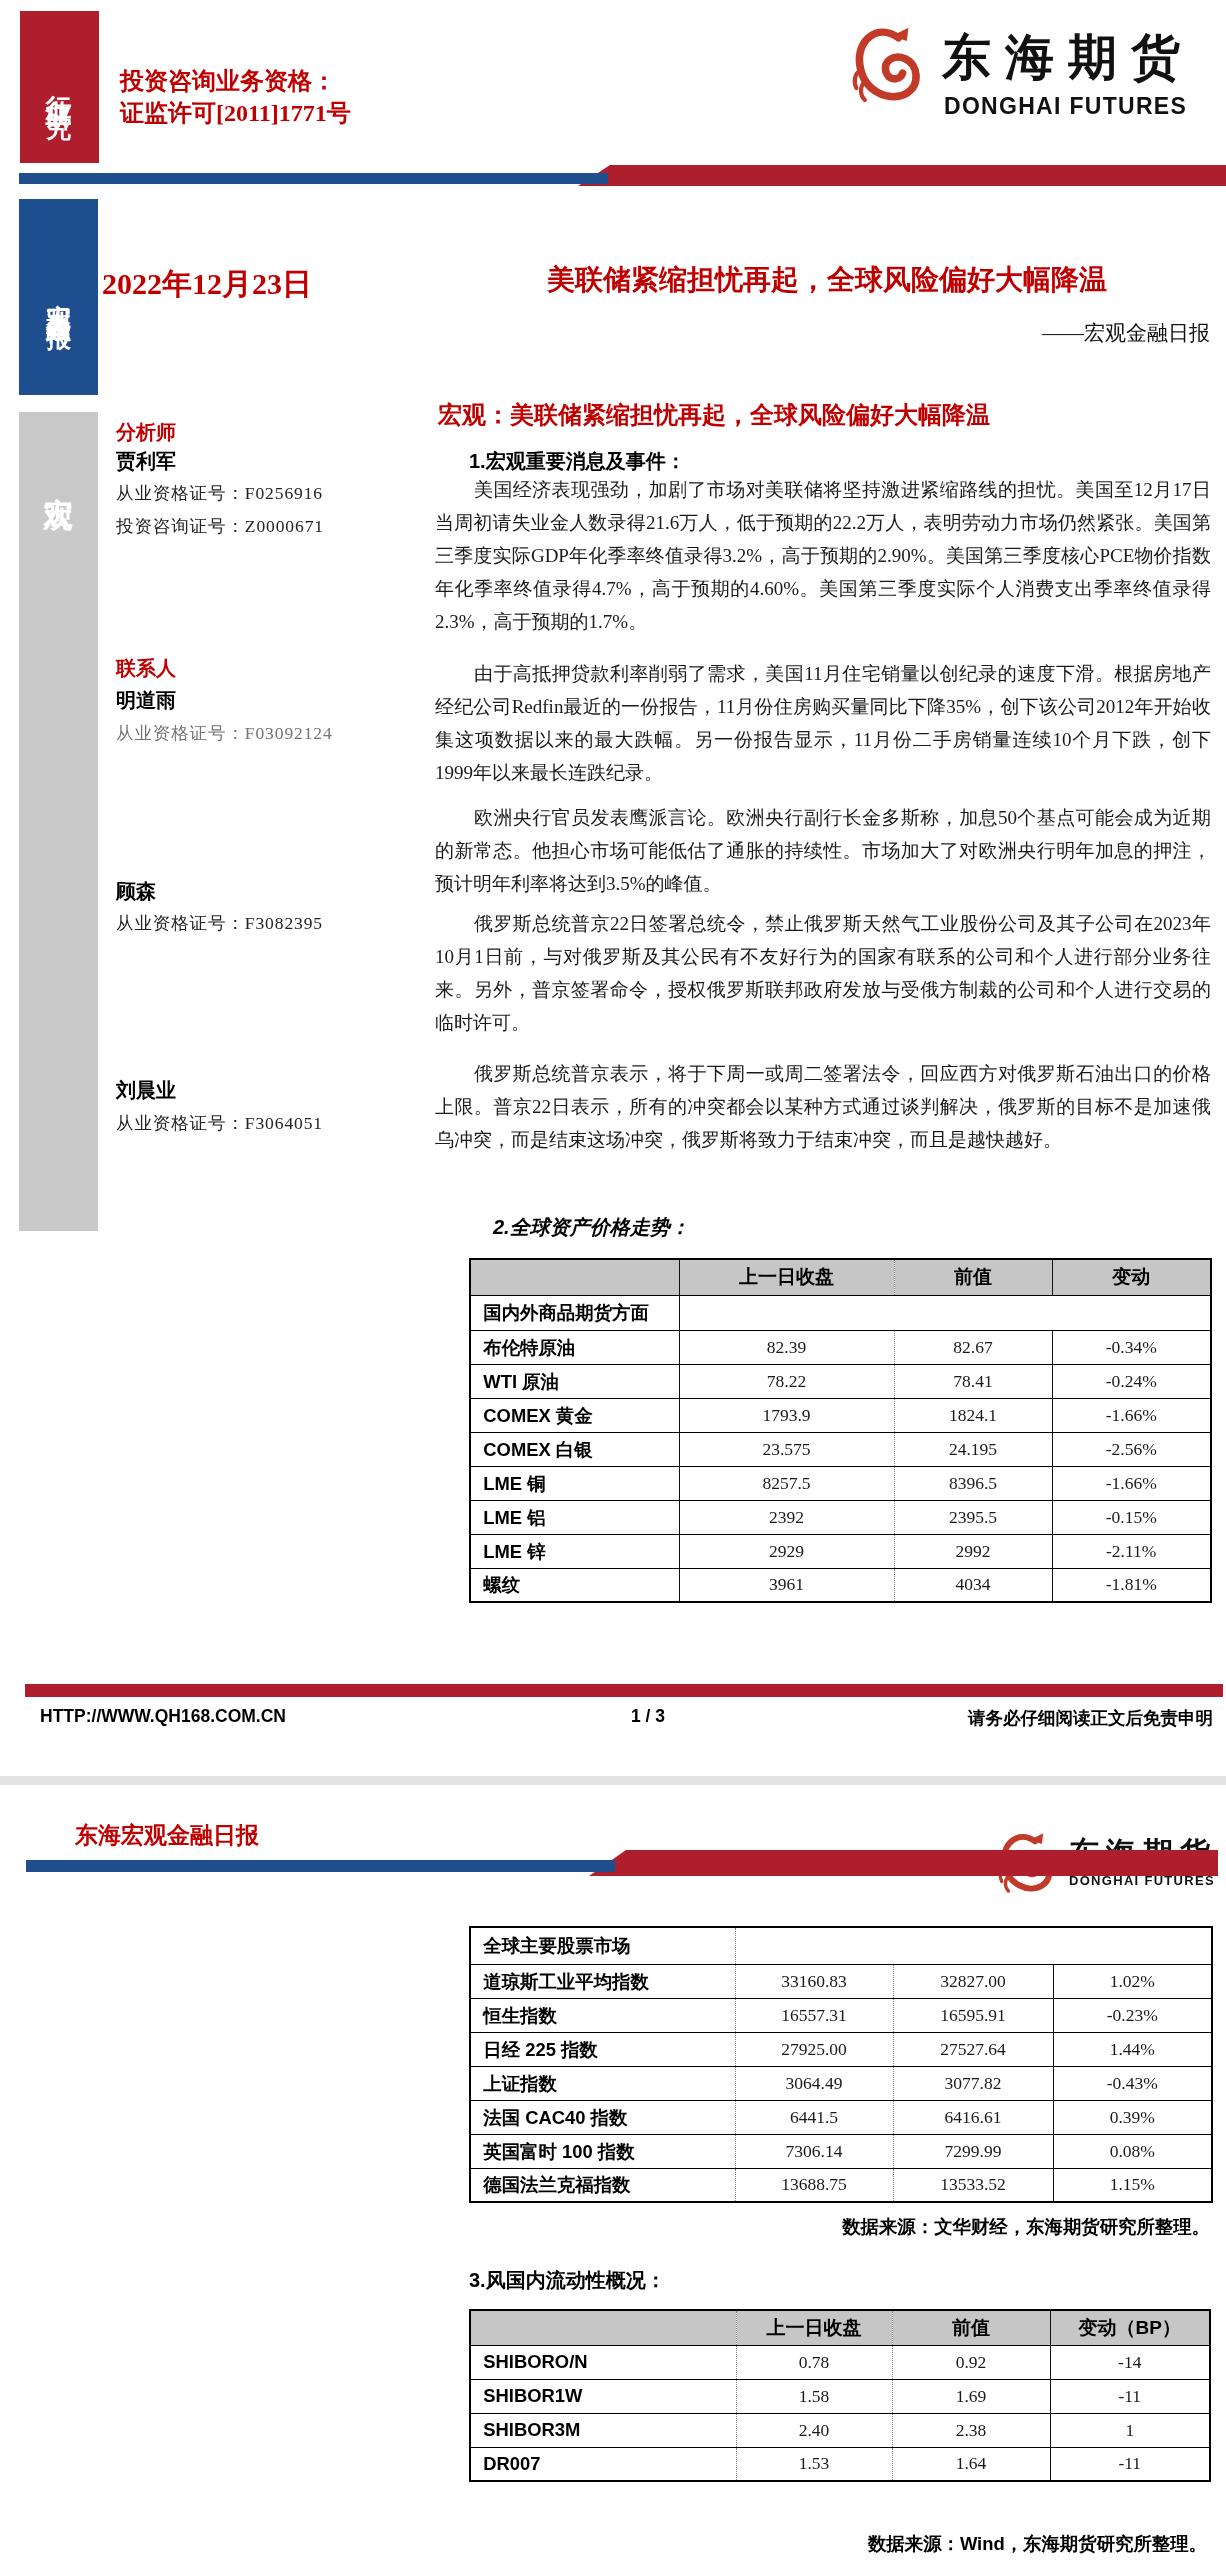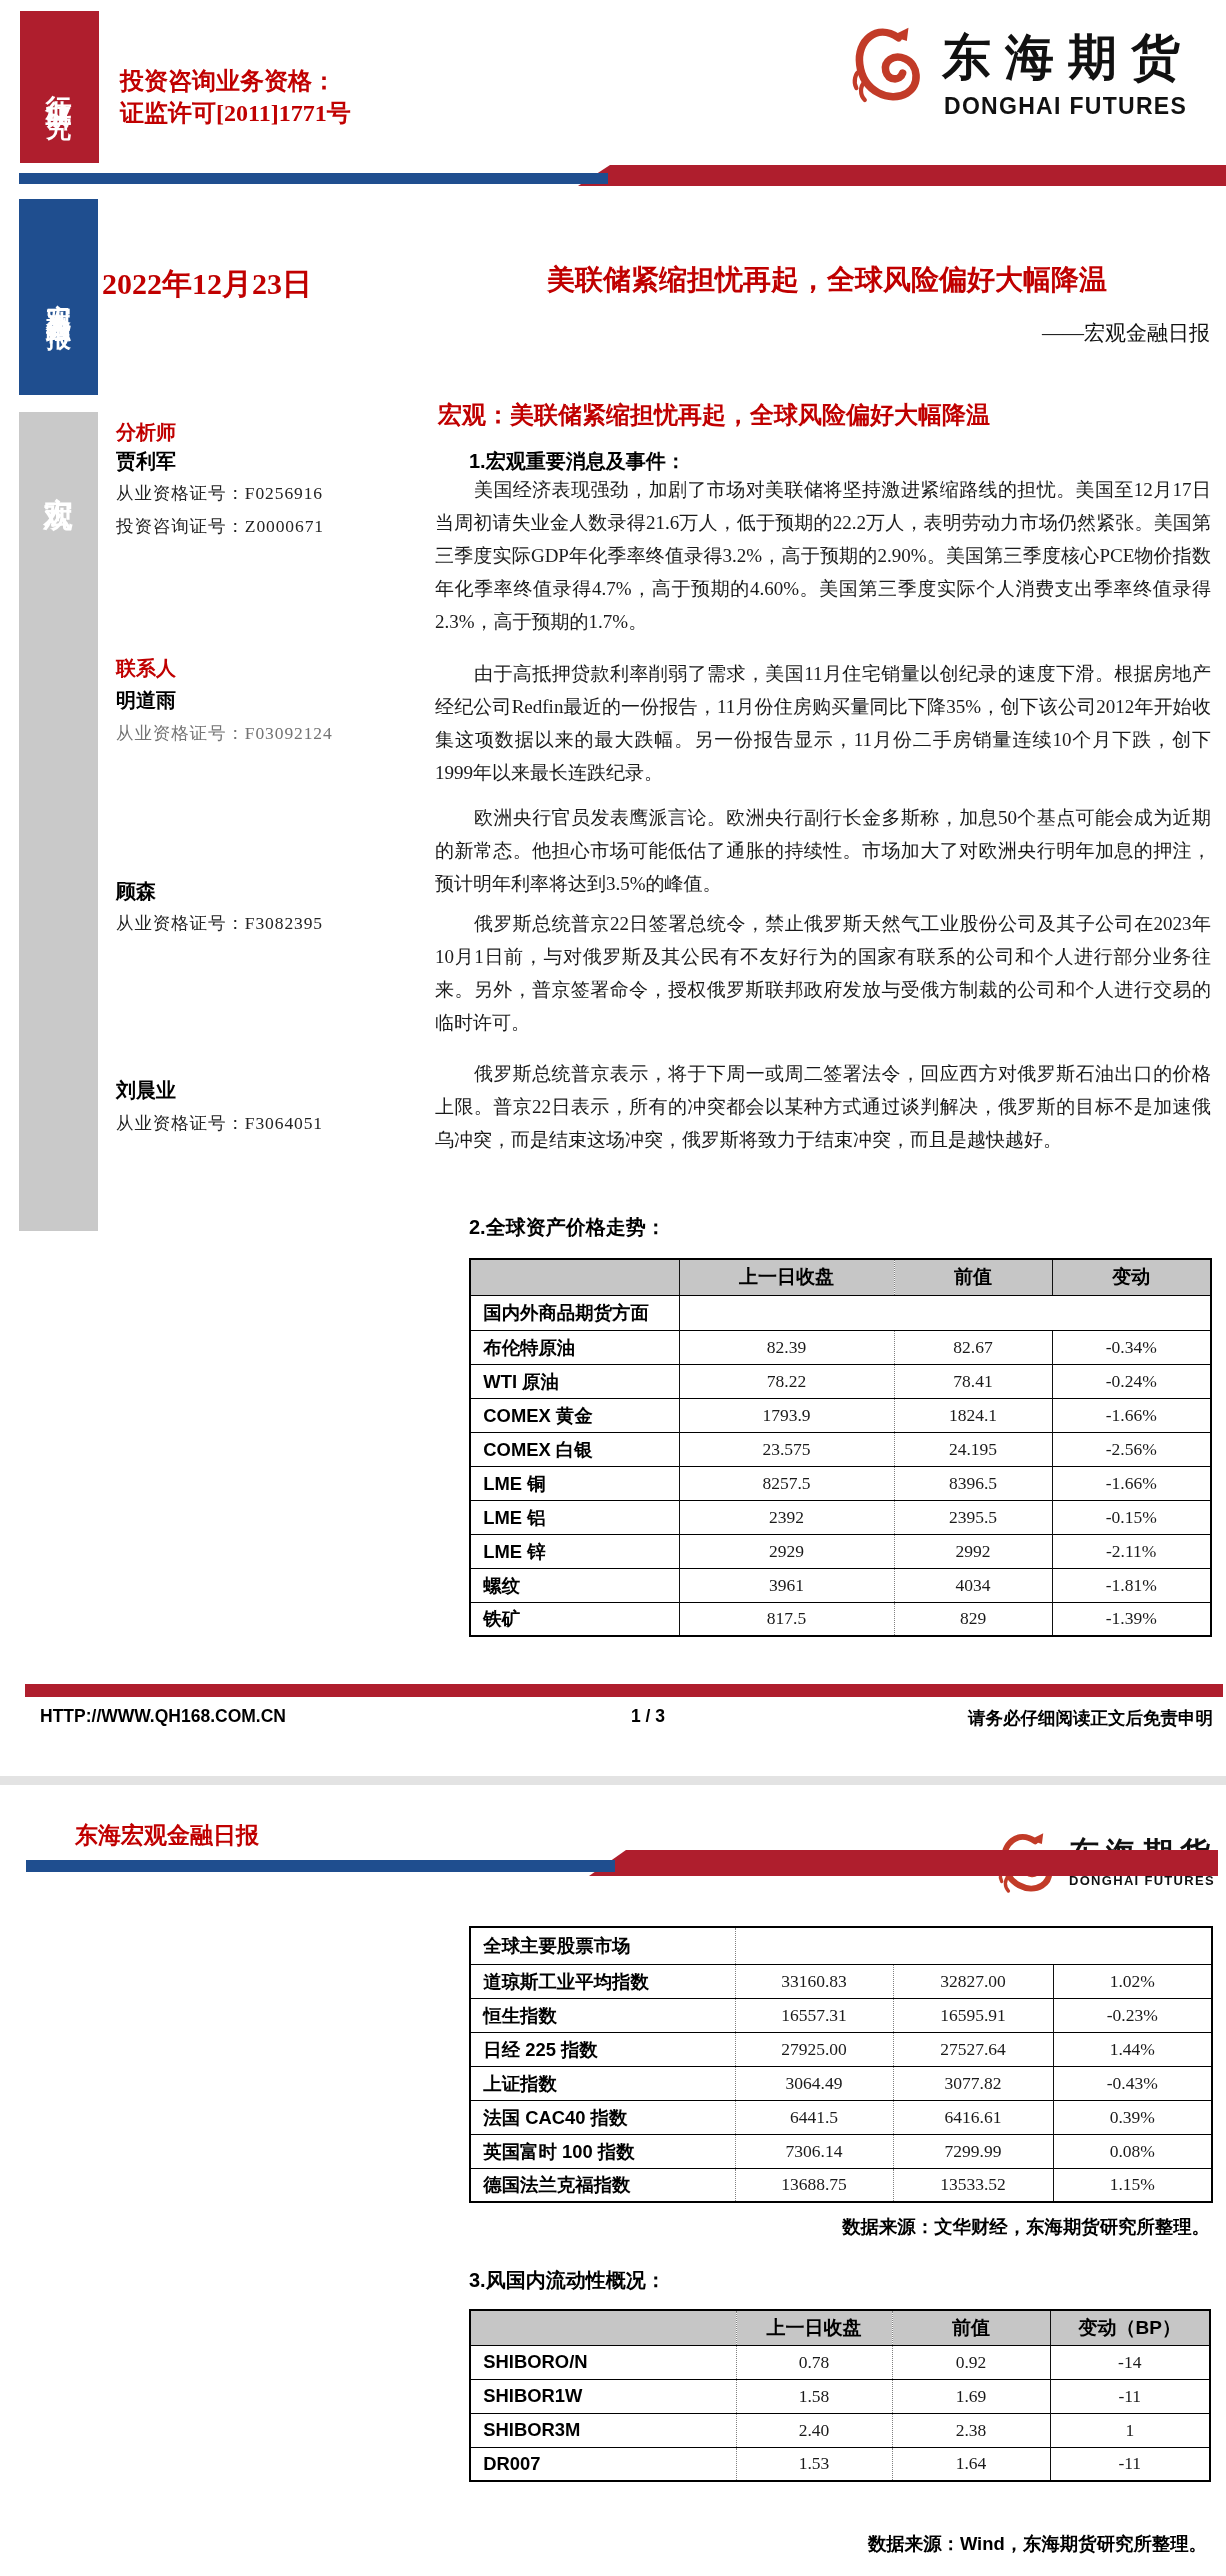--- a/index.html
+++ b/index.html
@@ -86,21 +86,21 @@
 
   <div class="abs sans red-t" style="left:438px;top:399px;font-size:24px;font-weight:bold;white-space:nowrap;">宏观：美联储紧缩担忧再起，全球风险偏好大幅降温</div>
   <div class="abs heading" style="left:469px;top:448px;">1.宏观重要消息及事件：</div>
 
   <div class="abs para" style="left:435px;top:473px;">美国经济表现强劲，加剧了市场对美联储将坚持激进紧缩路线的担忧。美国至12月17日当周初请失业金人数录得21.6万人，低于预期的22.2万人，表明劳动力市场仍然紧张。美国第三季度实际GDP年化季率终值录得3.2%，高于预期的2.90%。美国第三季度核心PCE物价指数年化季率终值录得4.7%，高于预期的4.60%。美国第三季度实际个人消费支出季率终值录得2.3%，高于预期的1.7%。</div>
   <div class="abs para" style="left:435px;top:657px;">由于高抵押贷款利率削弱了需求，美国11月住宅销量以创纪录的速度下滑。根据房地产经纪公司Redfin最近的一份报告，11月份住房购买量同比下降35%，创下该公司2012年开始收集这项数据以来的最大跌幅。另一份报告显示，11月份二手房销量连续10个月下跌，创下1999年以来最长连跌纪录。</div>
   <div class="abs para" style="left:435px;top:801px;">欧洲央行官员发表鹰派言论。欧洲央行副行长金多斯称，加息50个基点可能会成为近期的新常态。他担心市场可能低估了通胀的持续性。市场加大了对欧洲央行明年加息的押注，预计明年利率将达到3.5%的峰值。</div>
   <div class="abs para" style="left:435px;top:907px;">俄罗斯总统普京22日签署总统令，禁止俄罗斯天然气工业股份公司及其子公司在2023年10月1日前，与对俄罗斯及其公民有不友好行为的国家有联系的公司和个人进行部分业务往来。另外，普京签署命令，授权俄罗斯联邦政府发放与受俄方制裁的公司和个人进行交易的临时许可。</div>
   <div class="abs para" style="left:435px;top:1057px;">俄罗斯总统普京表示，将于下周一或周二签署法令，回应西方对俄罗斯石油出口的价格上限。普京22日表示，所有的冲突都会以某种方式通过谈判解决，俄罗斯的目标不是加速俄乌冲突，而是结束这场冲突，俄罗斯将致力于结束冲突，而且是越快越好。</div>
 
-  <div class="abs heading" style="left:469px;top:1214px;">2.全球资产价格走势：</div>
+  <div class="abs heading" style="left:493px;top:1214px;font-style:italic;">2.全球资产价格走势：</div>
 
   <div class="abs" style="left:469px;top:1258px;width:741px;">
     <table class="dtable" id="table1">
       <colgroup>
           <col style="width:209px">
           <col style="width:215px">
           <col style="width:158px">
           <col style="width:159px">
         </colgroup>
       <tbody>
@@ -155,26 +155,20 @@
             <td class="num c1">2929</td>
             <td class="num c2">2992</td>
             <td class="num c3">-2.11%</td>
           </tr>
           <tr style="height: 34px;">
             <td class="label c0">螺纹</td>
             <td class="num c1">3961</td>
             <td class="num c2">4034</td>
             <td class="num c3">-1.81%</td>
           </tr>
-          <tr style="height: 34px;">
-            <td class="label c0">铁矿</td>
-            <td class="num c1">817.5</td>
-            <td class="num c2">829</td>
-            <td class="num c3">-1.39%</td>
-          </tr>
         </tbody>
     </table>
   </div>
 
   <div class="abs bar-red" style="left:24.5px;top:1684px;width:1198px;height:13px;"></div>
   <div class="abs sans" style="left:40px;top:1706px;font-size:17.5px;font-weight:bold;color:#000;">HTTP://WWW.QH168.COM.CN</div>
   <div class="abs sans" style="left:0;top:1706px;width:1296px;text-align:center;font-size:17.5px;font-weight:bold;color:#000;">1 / 3</div>
   <div class="abs sans" style="right:13px;top:1706px;font-size:17.5px;font-weight:bold;color:#000;">请务必仔细阅读正文后免责申明</div>
 
   <div class="abs" style="left:0;top:1776px;width:1226px;height:8.8px;background:#E3E3E3;"></div>

